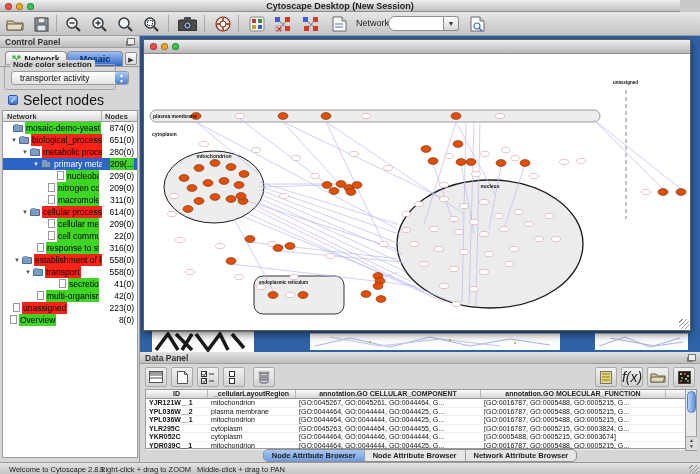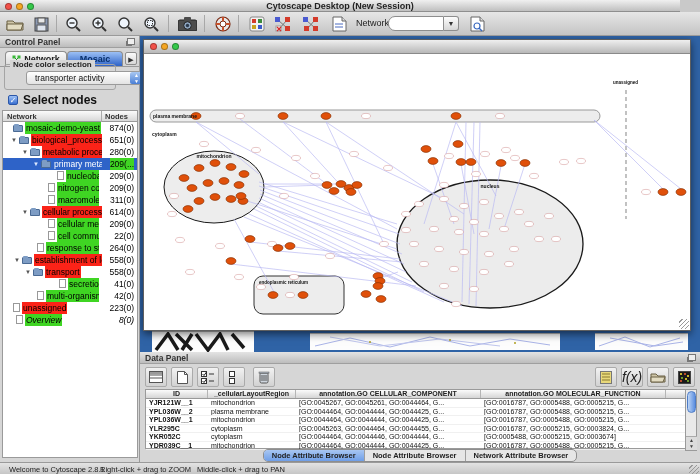--- a/index.html
+++ b/index.html
@@ -39,27 +39,27 @@
     border:1px solid #8e8e8e; border-bottom:none; border-radius:4px 4px 0 0;
     background:linear-gradient(#fafafa,#d9d9d9); display:flex; align-items:center; justify-content:center; gap:3px; }
   .cp-tab.sel { background:linear-gradient(#9cc0f5,var(--selblue,#4a7fd6)); color:#08306b; }
   .cp-arrow { position:absolute; right:2px; top:2px; width:12px; height:13px; border:1px solid #8e8e8e;
     background:linear-gradient(#fafafa,#d9d9d9); font-size:7px; color:#333; text-align:center; line-height:13px; border-radius:2px;}
   .groupbox { position:absolute; left:4px; top:28px; width:112px; height:26px; border:1px solid #a5a5a5;
     border-radius:3px; }
   .groupbox .glabel { position:absolute; left:5px; top:-5px; background:#d6d6d6; padding:0 3px;
     font-size:8px; font-weight:bold; color:#222; }
   .combo { position:absolute; left:6px; top:6px; width:118px; height:14px; background:linear-gradient(#ffffff,#e3e3e3);
-    border:1px solid #9a9a9a; border-radius:3px; font-size:8.5px; color:#111; padding:1px 0 0 8px;margin-left:15px; }
+    border:1px solid #9a9a9a; border-radius:3px; font-size:8.5px; color:#111; padding:1px 0 0 8px; }
   .combo .cbtn { position:absolute; right:0; top:0; width:13px; height:12px; border-radius:2px;
     background:linear-gradient(#a9c8f2,#4a7fd6); color:#fff; font-size:5px; line-height:6px; text-align:center; }
   .checkrow { position:absolute; left:8px; top:58px; height:12px; display:flex; align-items:center; gap:5px; }
   .checkbox { width:10px; height:10px; border-radius:2px; background:linear-gradient(#9cc0f5,#3a6fd0);
     border:1px solid #2a56a8; color:#fff; font-size:8px; line-height:9px; text-align:center; }
-  .checkrow span.lbl { font-size:12px; font-weight:bold; color:#111; }
+  .checkrow span.lbl { font-size:14px; font-weight:normal; color:#111; }
 
   .treebox { position:absolute; left:2px; top:74px; width:136px; height:348px; background:#fff;
     border:1px solid #9a9a9a; overflow:hidden; }
   .treehead { height:11px; background:linear-gradient(#fbfbfb,#d8d8d8); border-bottom:1px solid #9a9a9a;
     font-size:7.5px; font-weight:bold; color:#333; position:relative; }
   .treehead .c1 { position:absolute; left:4px; top:1px; } .treehead .c2 { position:absolute; left:102px; top:1px; }
   .treehead .vs { position:absolute; left:98px; top:0; width:1px; height:11px; background:#aaa; }
   .trow { position:relative; height:12px; line-height:12px; font-size:8.5px; white-space:nowrap; }
   .trow.sel { background:var(--selblue,#2e63c8); }
   .trow .arr { display:inline-block; width:8px; font-size:6px; color:#555; vertical-align:top; }
@@ -288,27 +288,27 @@
           <div class="trow" style="padding-left: 10px;"><span class="fico"></span><span class="tlabel" style="background: rgb(63, 213, 35); max-width: 77px;">mosaic-demo-yeast</span><span class="tcount">874(0)</span></div>
           <div class="trow" style="padding-left: 8px;"><span class="arr">▼</span><span class="fico"></span><span class="tlabel" style="background: rgb(251, 35, 24); max-width: 71px;">biological_process</span><span class="tcount">651(0)</span></div>
           <div class="trow" style="padding-left: 19px;"><span class="arr">▼</span><span class="fico"></span><span class="tlabel" style="background: rgb(251, 35, 24); max-width: 60px;">metabolic process</span><span class="tcount">280(0)</span></div>
           <div class="trow sel" style="padding-left: 30px;"><span class="arr">▼</span><span class="fico"></span><span class="tlabel" style="max-width: 49px;">primary metabo</span><span class="tcount" style="background: rgb(63, 213, 35); color: rgb(0, 0, 0);">209(...</span></div>
           <div class="trow" style="padding-left: 54px;"><span class="dico"></span><span class="tlabel" style="background: rgb(63, 213, 35); max-width: 33px;">nucleobase-</span><span class="tcount">209(0)</span></div>
           <div class="trow" style="padding-left: 45px;"><span class="dico"></span><span class="tlabel" style="background: rgb(63, 213, 35); max-width: 42px;">nitrogen compo</span><span class="tcount">209(0)</span></div>
           <div class="trow" style="padding-left: 45px;"><span class="dico"></span><span class="tlabel" style="background: rgb(63, 213, 35); max-width: 42px;">macromolecule</span><span class="tcount">311(0)</span></div>
           <div class="trow" style="padding-left: 19px;"><span class="arr">▼</span><span class="fico"></span><span class="tlabel" style="background: rgb(251, 35, 24); max-width: 60px;">cellular process</span><span class="tcount">614(0)</span></div>
           <div class="trow" style="padding-left: 45px;"><span class="dico"></span><span class="tlabel" style="background: rgb(63, 213, 35); max-width: 42px;">cellular metabo</span><span class="tcount">209(0)</span></div>
           <div class="trow" style="padding-left: 45px;"><span class="dico"></span><span class="tlabel" style="background: rgb(63, 213, 35); max-width: 42px;">cell communicat</span><span class="tcount">22(0)</span></div>
-          <div class="trow" style="padding-left: 34px;"><span class="dico"></span><span class="tlabel" style="background: rgb(63, 213, 35); max-width: 53px;">response to stimul</span><span class="tcount">264(0)</span></div>
+          <div class="trow" style="padding-left: 34px;"><span class="dico"></span><span class="tlabel" style="background: rgb(63, 213, 35); max-width: 53px;">response to stimul</span><span class="tcount">316(0)</span></div>
           <div class="trow" style="padding-left: 11px;"><span class="arr">▼</span><span class="fico"></span><span class="tlabel" style="background: rgb(251, 35, 24); max-width: 68px;">establishment of lo</span><span class="tcount">558(0)</span></div>
           <div class="trow" style="padding-left: 22px;"><span class="arr">▼</span><span class="fico"></span><span class="tlabel" style="background: rgb(251, 35, 24); max-width: 57px;">transport</span><span class="tcount">558(0)</span></div>
           <div class="trow" style="padding-left: 56px;"><span class="dico"></span><span class="tlabel" style="background: rgb(63, 213, 35); max-width: 31px;">secretion</span><span class="tcount">41(0)</span></div>
           <div class="trow" style="padding-left: 34px;"><span class="dico"></span><span class="tlabel" style="background: rgb(63, 213, 35); max-width: 53px;">multi-organism pro</span><span class="tcount">42(0)</span></div>
           <div class="trow" style="padding-left: 10px;"><span class="dico"></span><span class="tlabel" style="background: rgb(251, 35, 24); max-width: 77px;">unassigned</span><span class="tcount">223(0)</span></div>
-          <div class="trow" style="padding-left: 13px; font-style: italic;"><span class="dico"></span><span class="tlabel" style="background: rgb(63, 213, 35); max-width: 77px;">Overview</span><span class="tcount">8(0)</span></div>
+          <div class="trow" style="padding-left: 7px;"><span class="dico"></span><span class="tlabel" style="background: rgb(63, 213, 35); max-width: 77px;">Overview</span><span class="tcount">8(0)</span></div>
         </div>
     </div>
   </div>
 
   <div class="desktop">
 
     <div class="frag" style="left:12px;top:295px;width:102px;height:21px">
       <svg width="102" height="20">
           <path d="M4 18 L16 2 L26 18 M24 2 L40 18 M40 2 L30 18 M44 2 L56 18 L68 2 L76 18 M80 2 L92 16" stroke="#1a1a1a" stroke-width="3.5" fill="none"></path>
         </svg>

